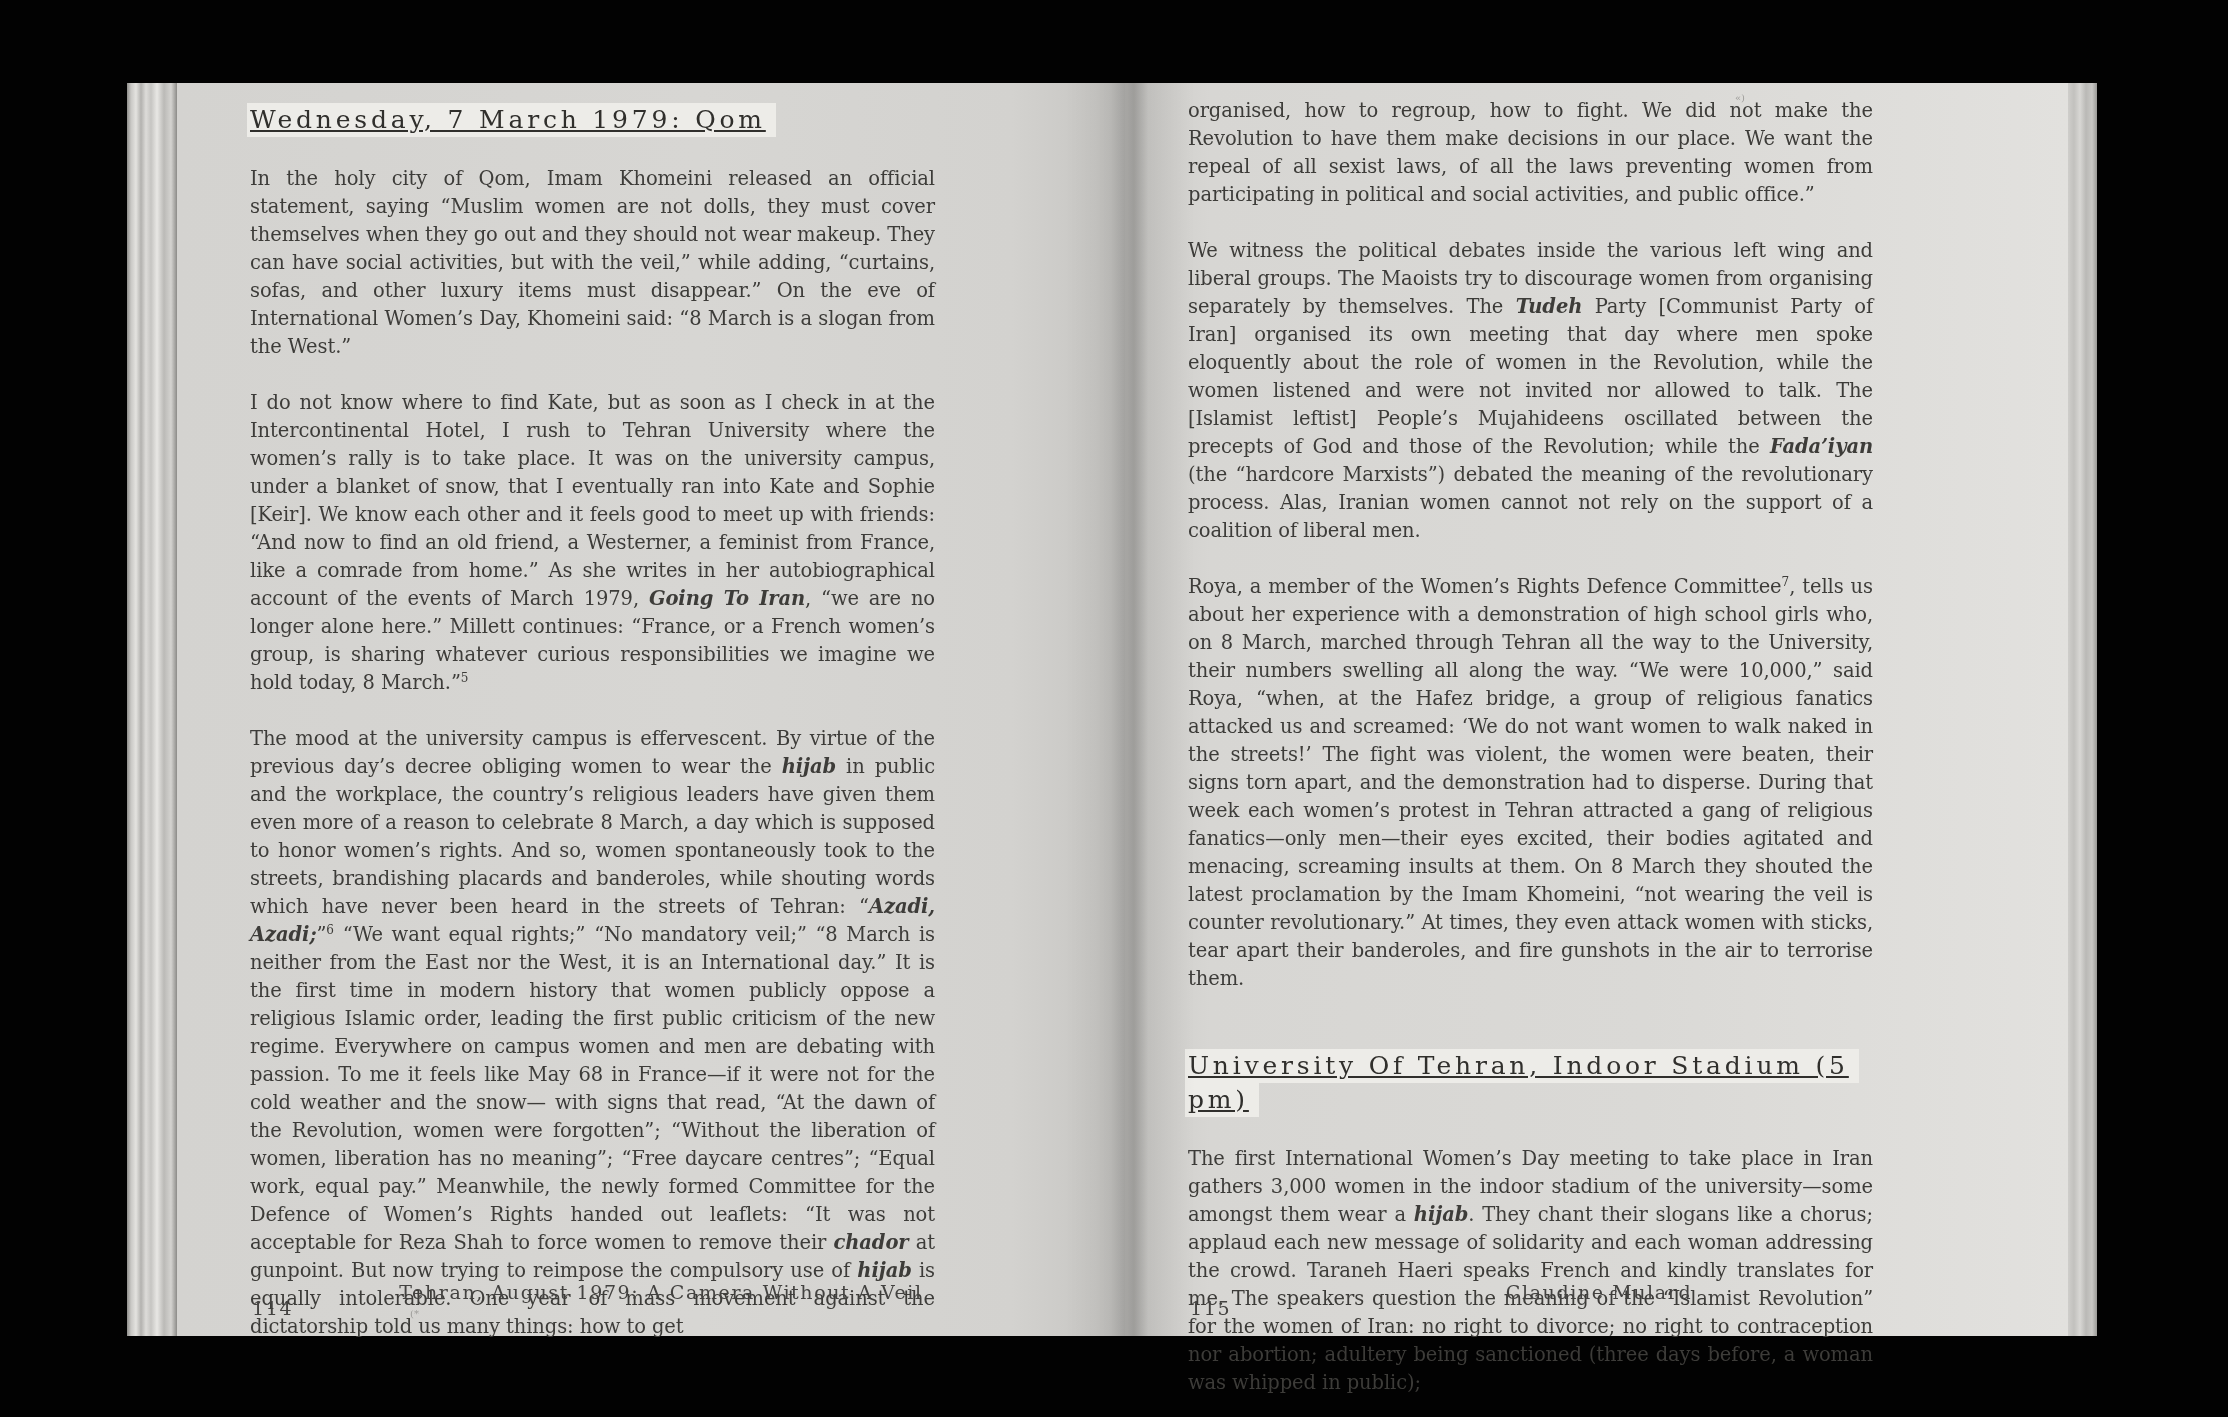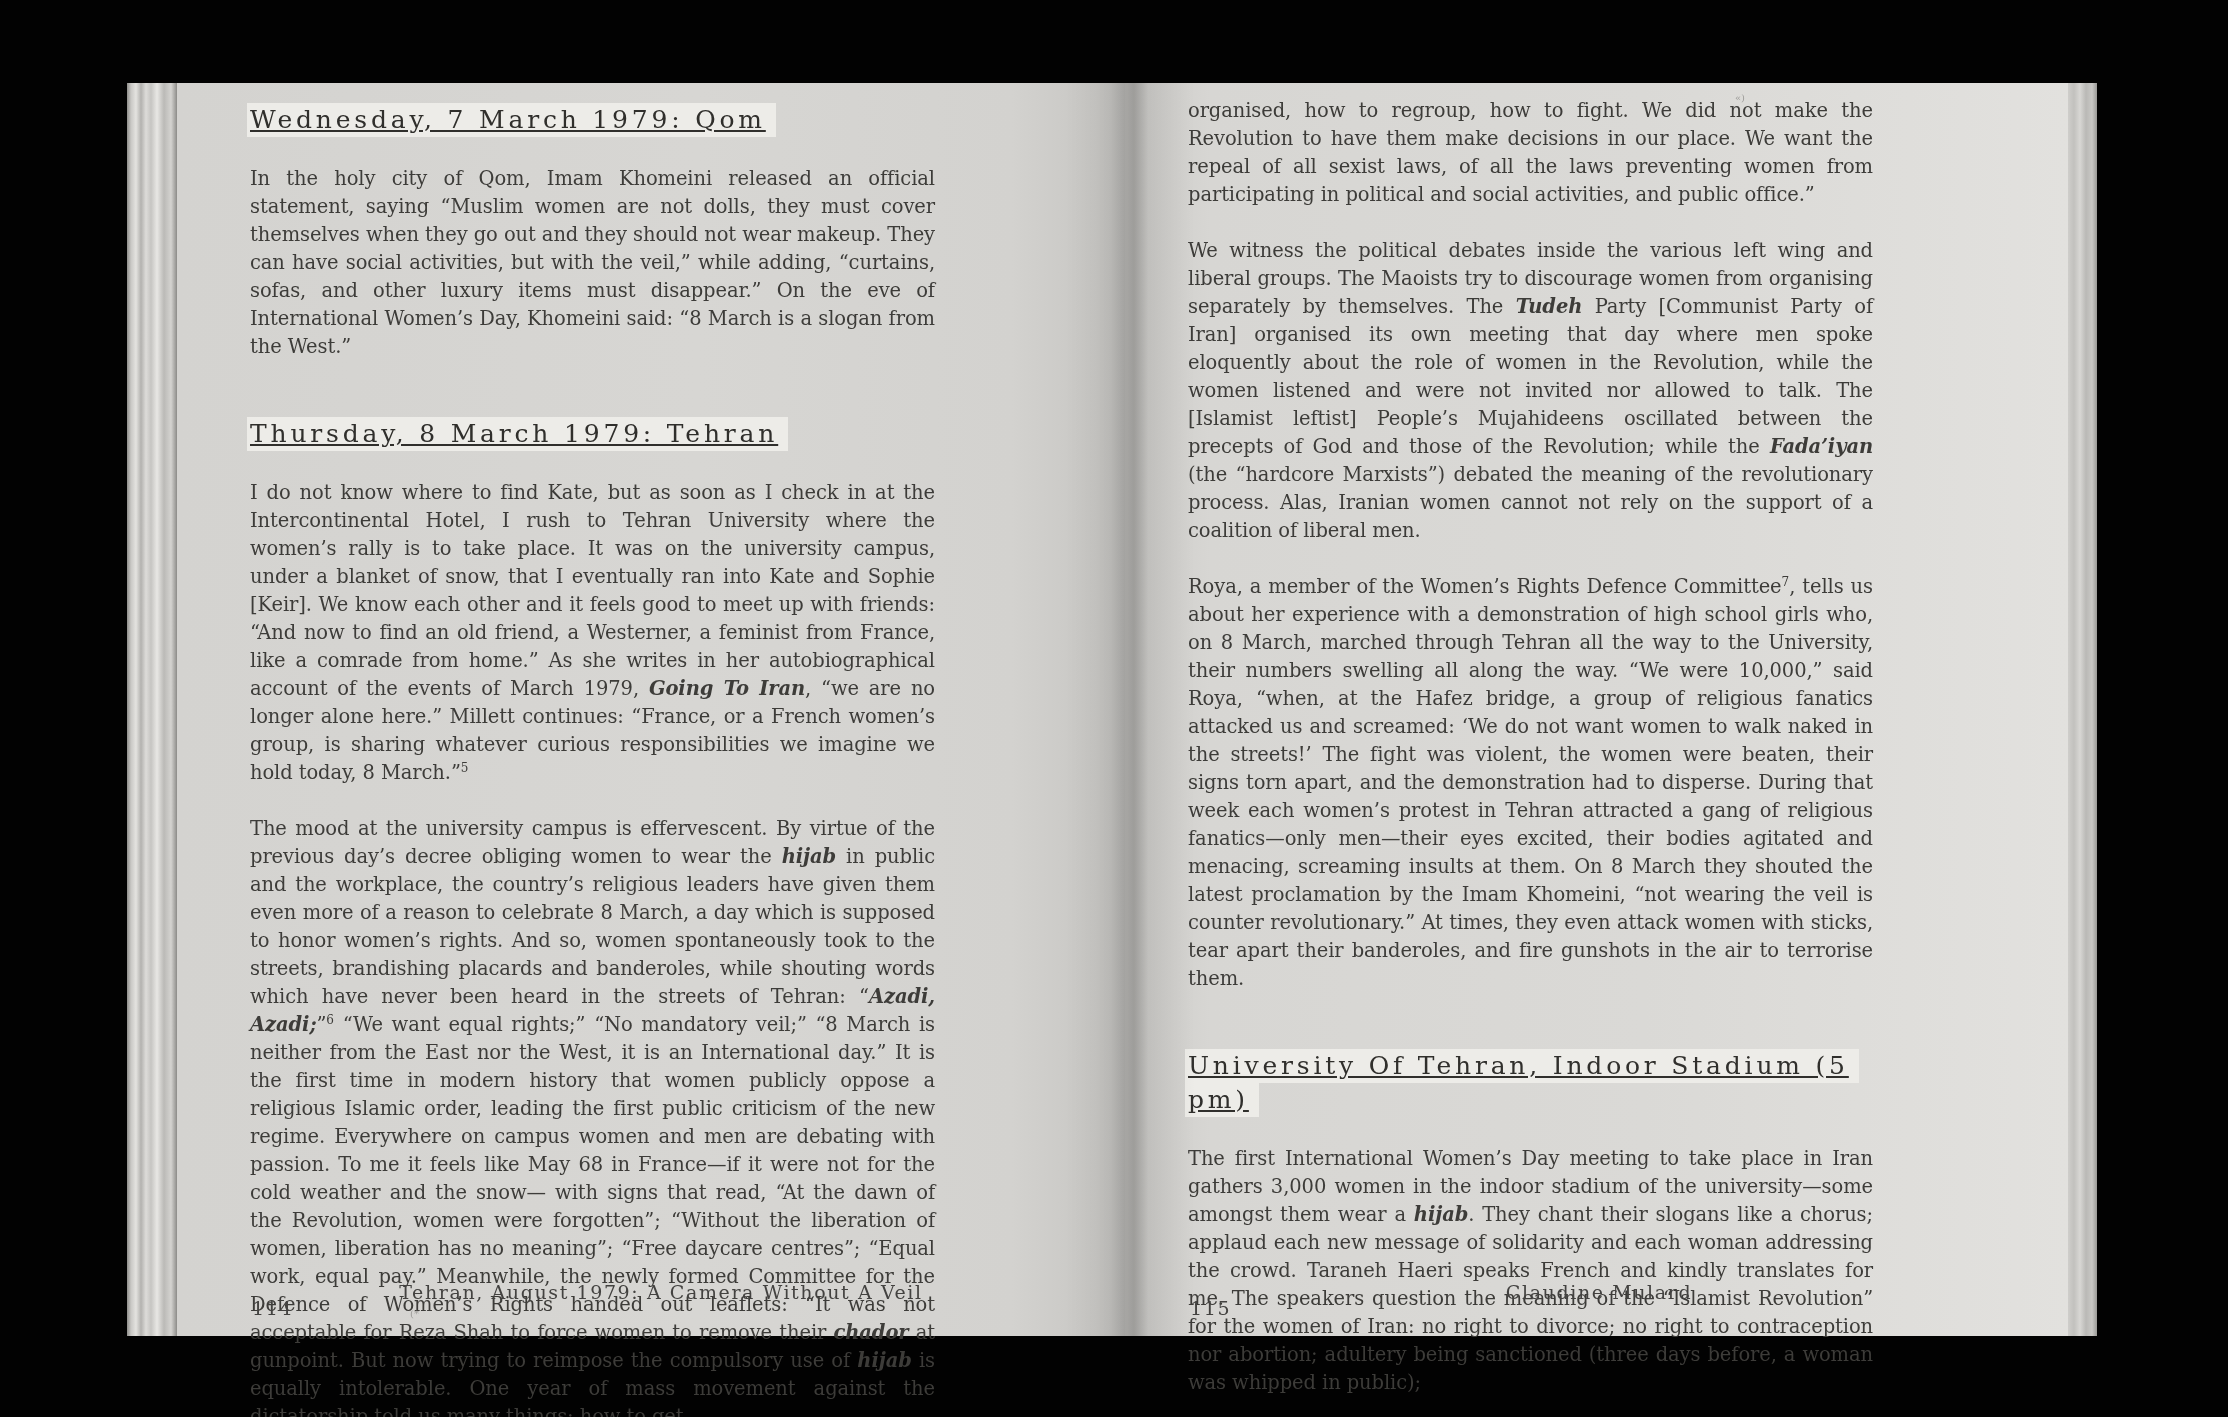--- a/index.html
+++ b/index.html
@@ -94,21 +94,20 @@
 
 <div class="stage">
   <div class="book">
     <div class="edge-left"></div>
     <div class="edge-right"></div>
 
     <div class="page page-left">
       <div class="text-col">
           <h2 class="heading"><span class="hl">Wednesday, 7 March 1979: Qom</span></h2>
           <p class="para">In the holy city of Qom, Imam Khomeini released an official statement, saying “Muslim women are not dolls, they must cover themselves when they go out and they should not wear makeup. They can have social activities, but with the veil,” while adding, “curtains, sofas, and other luxury items must disappear.” On the eve of International Women’s Day, Khomeini said: “8 March is a slogan from the West.”</p>
-          <h2 class="heading"><span class="hl">Thursday, 8 March 1979: Tehran</span></h2>
           <p class="para">I do not know where to find Kate, but as soon as I check in at the Intercontinental Hotel, I rush to Tehran University where the women’s rally is to take place. It was on the university campus, under a blanket of snow, that I eventually ran into Kate and Sophie [Keir]. We know each other and it feels good to meet up with friends: “And now to find an old friend, a Westerner, a feminist from France, like a comrade from home.” As she writes in her autobiographical account of the events of March 1979, <i>Going To Iran</i>, “we are no longer alone here.” Millett continues: “France, or a French women’s group, is sharing whatever curious responsibilities we imagine we hold today, 8 March.”<sup>5</sup></p>
           <p class="para">The mood at the university campus is effervescent. By virtue of the previous day’s decree obliging women to wear the <i>hijab</i> in public and the workplace, the country’s religious leaders have given them even more of a reason to celebrate 8 March, a day which is supposed to honor women’s rights. And so, women spontaneously took to the streets, brandishing placards and banderoles, while shouting words which have never been heard in the streets of Tehran: “<i>Azadi, Azadi;</i>”<sup>6</sup> “We want equal rights;” “No mandatory veil;” “8 March is neither from the East nor the West, it is an International day.” It is the first time in modern history that women publicly oppose a religious Islamic order, leading the first public criticism of the new regime. Everywhere on campus women and men are debating with passion. To me it feels like May 68 in France—if it were not for the cold weather and the snow— with signs that read, “At the dawn of the Revolution, women were forgotten”; “Without the liberation of women, liberation has no meaning”; “Free daycare centres”; “Equal work, equal pay.” Meanwhile, the newly formed Committee for the Defence of Women’s Rights handed out leaflets: “It was not acceptable for Reza Shah to force women to remove their <i>chador</i> at gunpoint. But now trying to reimpose the compulsory use of <i>hijab</i> is equally intolerable. One year of mass movement against the dictatorship told us many things: how to get</p>
         </div>
       <div class="footer">
         <span class="pagenum">114</span>
         <span class="runfoot">Tehran, August 1979: A Camera Without A Veil</span>
       </div>
     </div>
 
     <div class="page page-right">

